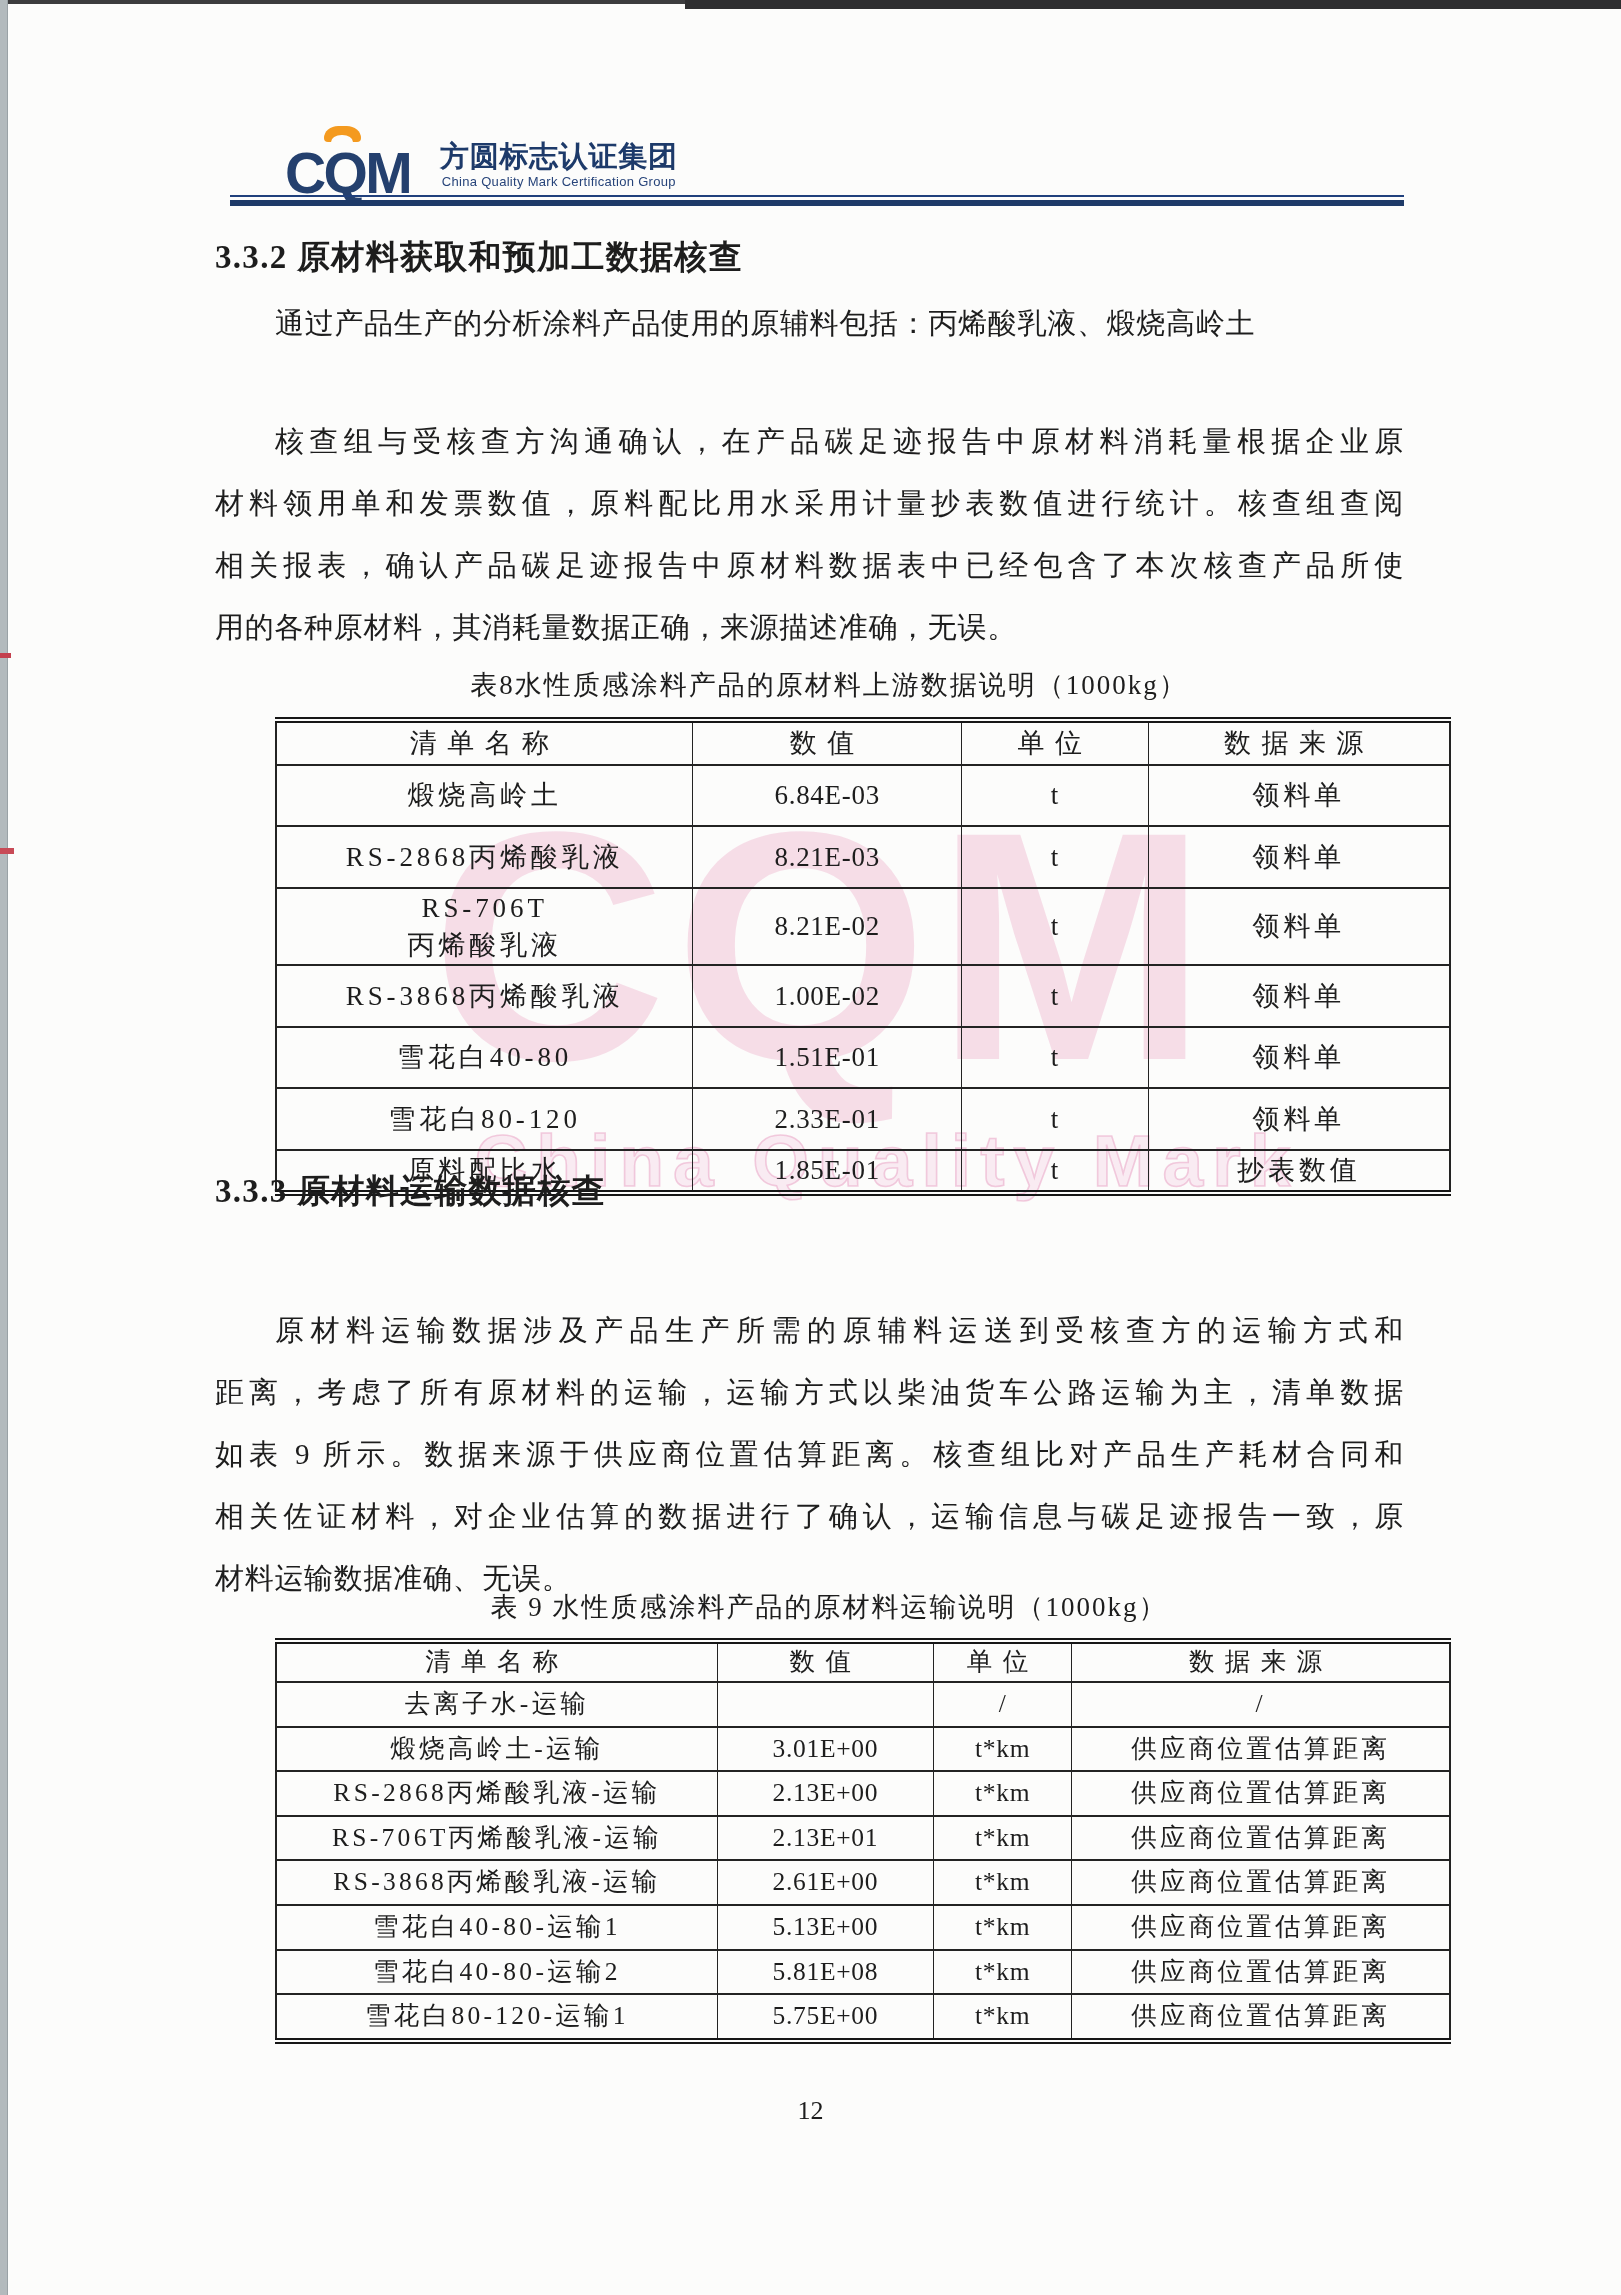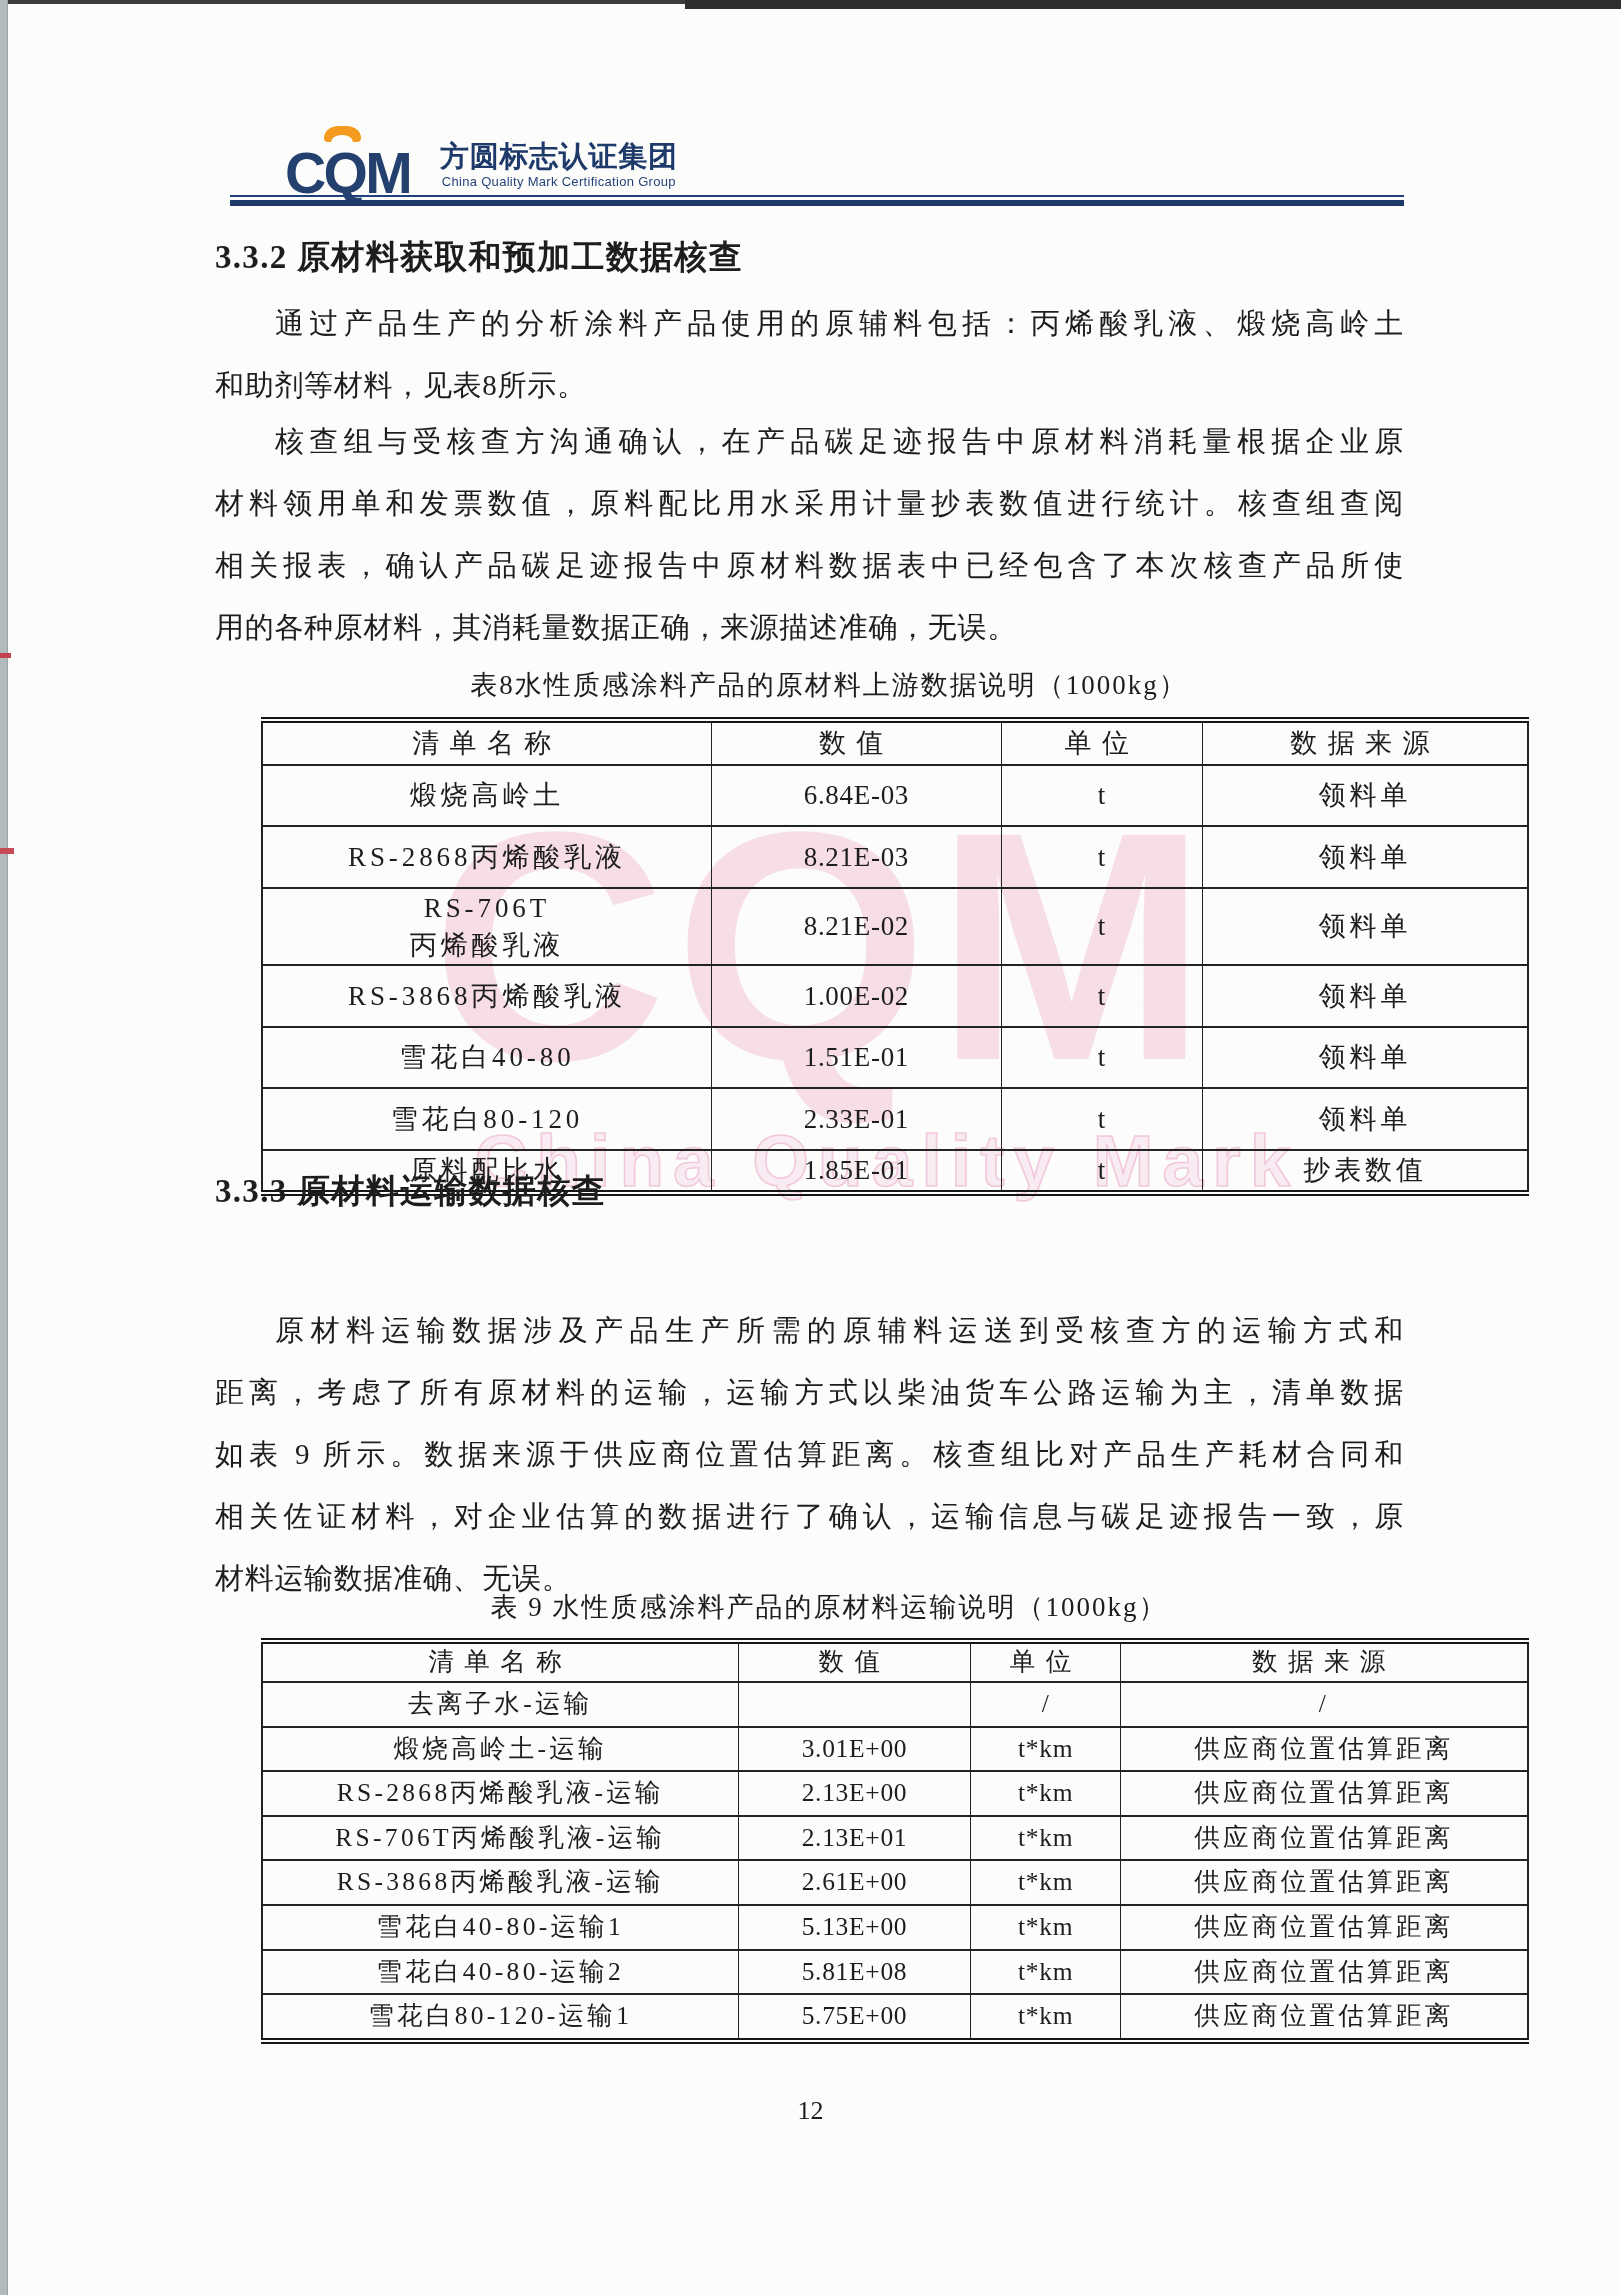--- a/index.html
+++ b/index.html
@@ -51,21 +51,21 @@
   #para1{top:292px;}
   #para2{top:410px;}
   #para3{top:1299px;}
 
   .tcaption{position:absolute;left:261px;width:1136px;text-align:center;font-size:27px;
             line-height:29px;letter-spacing:2px;white-space:nowrap;z-index:1;}
   #cap8{top:671px;}
   #cap9{top:1593px;}
 
   
-  table{position:absolute;left:261px;width:1268px;border-collapse:collapse;table-layout:fixed;
+  table{position:absolute;left:275px;width:1176px;border-collapse:collapse;table-layout:fixed;
         background:transparent;z-index:1;}
   #table8{top:717px;}
   #table9{top:1638px;}
   th,td{border:1.3px solid #232323;border-top-width:2px;border-bottom-width:2px;
         text-align:center;vertical-align:middle;font-weight:normal;white-space:pre-line;
         padding:1.3px 3.9px;line-height:1.35;}
   table{border-left:2px solid #232323;border-right:2px solid #232323;
         border-top:6.5px double #161616;border-bottom:6.5px double #161616;}
   #table8 th{height:38px;font-size:27px;letter-spacing:10.4px;}
   #table8 td{height:57px;font-size:27px;letter-spacing:3.9px;}
@@ -99,21 +99,20 @@
     <div class="logo-names">
       <div class="org-zh" style="color:#1d3a6a;">方圆标志认证集团</div>
       <div class="org-en" style="color:#27447a;text-align:center;">China Quality Mark Certification Group</div>
     </div>
   </div>
   <div class="header-rule"></div>
 
   <div class="heading" id="h332">3.3.2 原材料获取和预加工数据核查</div>
   <div class="para" id="para1">
       <div class="line">通过产品生产的分析涂料产品使用的原辅料包括：丙烯酸乳液、煅烧高岭土</div>
-      <div class="line">和助剂等材料，见表8所示。</div>
     </div>
   <div class="para" id="para2">
       <div class="line">核查组与受核查方沟通确认，在产品碳足迹报告中原材料消耗量根据企业原</div>
       <div class="line">材料领用单和发票数值，原料配比用水采用计量抄表数值进行统计。核查组查阅</div>
       <div class="line">相关报表，确认产品碳足迹报告中原材料数据表中已经包含了本次核查产品所使</div>
       <div class="line">用的各种原材料，其消耗量数据正确，来源描述准确，无误。</div>
     </div>
 
   <div class="tcaption" id="cap8">表8水性质感涂料产品的原材料上游数据说明（1000kg）</div>
   <table id="table8">

